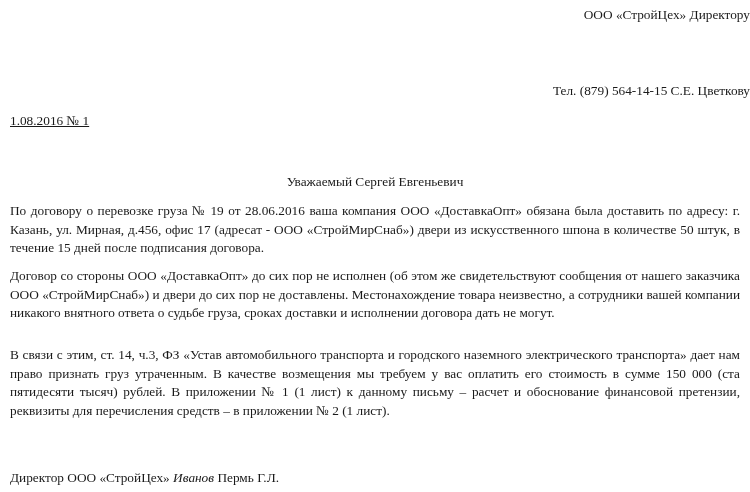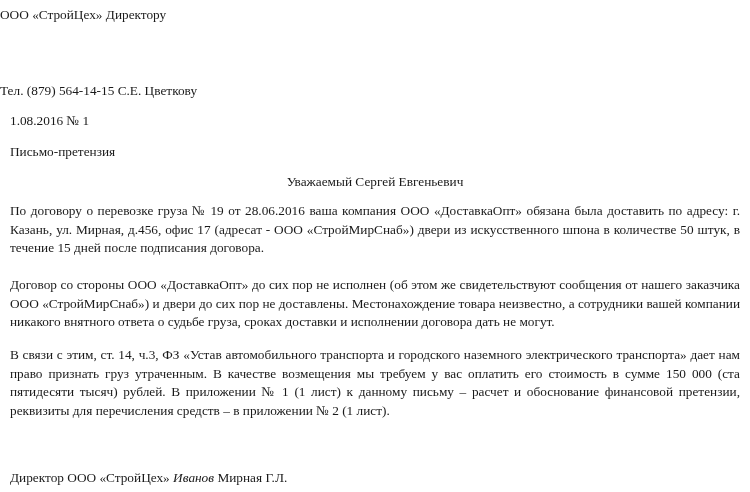--- a/index.html
+++ b/index.html
@@ -4,46 +4,45 @@
 <style>
   html, body { margin: 0; padding: 0; }
   body {
     width: 750px; height: 492px; overflow: hidden;
     background: #ffffff; color: #1a1a1a;
     font-family: "Liberation Serif", "DejaVu Serif", serif;
     font-size: 13.3px;
   }
   .page { position: relative; width: 750px; height: 492px; }
   .hdr {
-    position: absolute; left: 0; width: 750px; text-align: left;
+    position: absolute; left: 0; width: 750px; text-align: right;
     line-height: 16px; white-space: nowrap;
   }
-  .line { position: absolute; left: 10px; white-space: nowrap; line-height: 16px; }
+  .line { position: absolute; left: 10px; white-space: nowrap; line-height: 16px; text-decoration: underline; }
   .greet { position: absolute; left: 0; width: 750px; text-align: center; line-height: 16px; }
   .para {
     position: absolute; left: 10px; width: 730px;
     text-align: justify; line-height: 18.5px; margin: 0;
   }
   .sig { position: absolute; left: 10px; top: 470px; line-height: 16px; white-space: nowrap; }
   .sig i { font-style: italic; }
 </style>
 </head>
 <body>
 
 <div class="page">
   <div class="hdr" style="top:7px">ООО «СтройЦех» Директору</div>
   <div class="hdr" style="top:83px">Тел. (879) 564-14-15 С.Е. Цветкову</div>
 
   <div class="line" style="top:113px">1.08.2016 № 1</div>
-  <div class="line" style="top:144px">Письмо-претензия</div>
 
   <div class="greet" style="top:174px">Уважаемый Сергей Евгеньевич</div>
 
   <p class="para" style="top:202px">По договору о перевозке груза № 19 от 28.06.2016 ваша компания ООО «ДоставкаОпт» обязана была доставить по адресу: г. Казань, ул. Мирная, д.456, офис 17 (адресат - ООО «СтройМирСнаб») двери из искусственного шпона в количестве 50 штук, в течение 15 дней после подписания договора.</p>
-  <p class="para" style="top:276px">Договор со стороны ООО «ДоставкаОпт» до сих пор не исполнен (об этом же свидетельствуют сообщения от нашего заказчика ООО «СтройМирСнаб») и двери до сих пор не доставлены. Местонахождение товара неизвестно, а сотрудники вашей компании никакого внятного ответа о судьбе груза, сроках доставки и исполнении договора дать не могут.</p>
+  <p class="para" style="top:267px">Договор со стороны ООО «ДоставкаОпт» до сих пор не исполнен (об этом же свидетельствуют сообщения от нашего заказчика ООО «СтройМирСнаб») и двери до сих пор не доставлены. Местонахождение товара неизвестно, а сотрудники вашей компании никакого внятного ответа о судьбе груза, сроках доставки и исполнении договора дать не могут.</p>
   <p class="para" style="top:346px">В связи с этим, ст. 14, ч.3, ФЗ «Устав автомобильного транспорта и городского наземного электрического транспорта» дает нам право признать груз утраченным. В качестве возмещения мы требуем у вас оплатить его стоимость в сумме 150 000 (ста пятидесяти тысяч) рублей. В приложении № 1 (1 лист) к данному письму – расчет и обоснование финансовой претензии, реквизиты для перечисления средств – в приложении № 2 (1 лист).</p>
 
   <div class="sig">
     <span>Директор ООО «СтройЦех»</span>
     <i>Иванов</i>
-    <span>Мирная Г.Л.</span>
+    <span>Пермь Г.Л.</span>
   </div>
 </div>
 
 </body></html>

